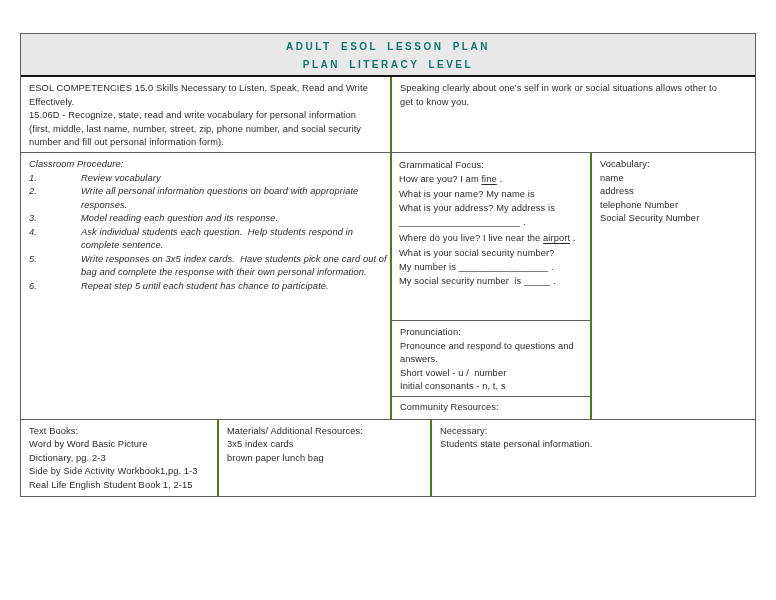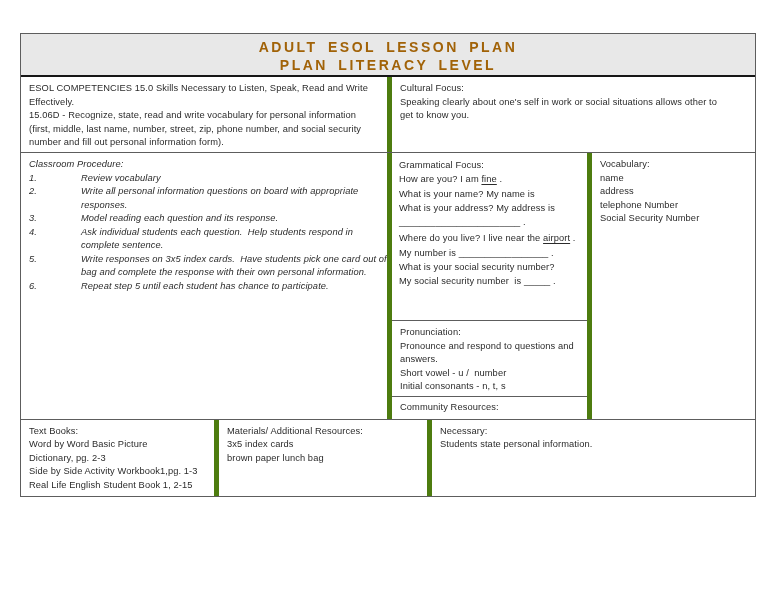--- a/index.html
+++ b/index.html
@@ -13,30 +13,30 @@
     position:absolute;left:20px;top:33px;width:736px;height:464px;
     border:1px solid #5d5d5d;box-sizing:border-box;
     display:flex;flex-direction:column;background:#fff;
   }
   
   .hdr{
     height:44px;box-sizing:border-box;background:#e8e8e8;
     border-bottom:2px solid #161616;text-align:center;padding-top:4px;
   }
   .hdr .t{
-    font-weight:bold;font-size:14px;line-height:18px;
-    letter-spacing:2.5px;word-spacing:4px;color:#a16207;white-space:pre;
+    font-weight:bold;font-size:10px;line-height:18px;
+    letter-spacing:2.5px;word-spacing:4px;color:#0f766e;white-space:pre;
   }
   
   .row{display:flex;box-sizing:border-box;}
   .cell{
     box-sizing:border-box;padding:5px 2px 4px 8px;overflow:hidden;
     font-size:9.3px;line-height:13.5px;letter-spacing:.1px;
   }
-  .bR{border-right:5px solid #4d7c0f;}
+  .bR{border-right:2px solid #4d7c0f;}
   .bB{border-bottom:1px solid #5d5d5d;}
   .pre{white-space:pre;}
   
   #row-competencies{height:76px;}
   #row-main{height:267px;}
   #row-resources{flex:1;justify-content:flex-end;}
   #cell-competencies{width:371px;}
   #col-procedure{width:371px;font-style:italic;}
   #col-middle{width:200px;display:flex;flex-direction:column;box-sizing:border-box;}
   #col-vocabulary{flex:1;}
@@ -67,21 +67,20 @@
       <div class="t">PLAN LITERACY LEVEL</div>
     </div>
 
     <div class="row bB" id="row-competencies">
       <div class="cell bR pre" id="cell-competencies">ESOL COMPETENCIES 15.0 Skills Necessary to Listen, Speak, Read and Write
 Effectively.
 15.06D - Recognize, state, read and write vocabulary for personal information
 (first, middle, last name, number, street, zip, phone number, and social security
 number and fill out personal information form).</div>
       <div class="cell" id="cell-cultural" style="flex:1">
-        <div class="pre">Cultural Focus:</div>
         <div class="pre">Speaking clearly about one's self in work or social situations allows other to
 get to know you.</div>
       </div>
     </div>
 
     <div class="row bB" id="row-main">
 
       <div class="cell bR" id="col-procedure">
         <div class="pre">Classroom Procedure:</div>
         <div class="pi">
@@ -114,22 +113,22 @@
       </div>
 
       <div id="col-middle" class="bR">
         <div class="cell bB" id="cell-grammatical">
           <div class="ln">Grammatical Focus:</div>
           <div class="ln"><span>How are you? I am </span><span class="und">fine</span><span> .</span></div>
           <div class="ln">What is your name? My name is</div>
           <div class="ln">What is your address? My address is</div>
           <div class="ln">_______________________ .</div>
           <div class="ln gap-top"><span>Where do you live? I live near the </span><span class="und">airport</span><span> .</span></div>
+          <div class="ln">What is your social security number?</div>
           <div class="ln">My number is _________________ .</div>
-          <div class="ln">What is your social security number?</div>
           <div class="ln">My social security number  is _____ .</div>
         </div>
         <div class="cell bB" id="cell-pronunciation">
           <div class="pre">Pronunciation:</div>
           <div class="pre">Pronounce and respond to questions and
 answers.
 Short vowel - u /  number
 Initial consonants - n, t, s</div>
         </div>
         <div class="cell" id="cell-community">

